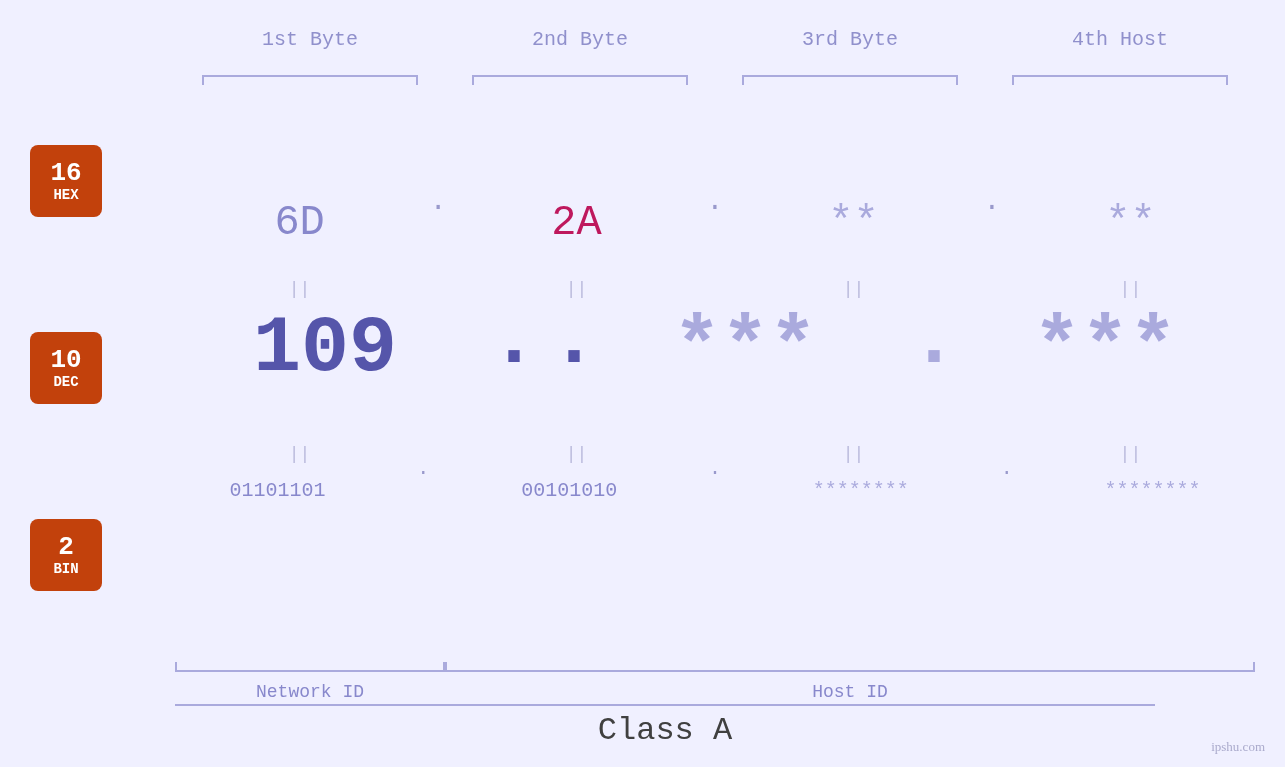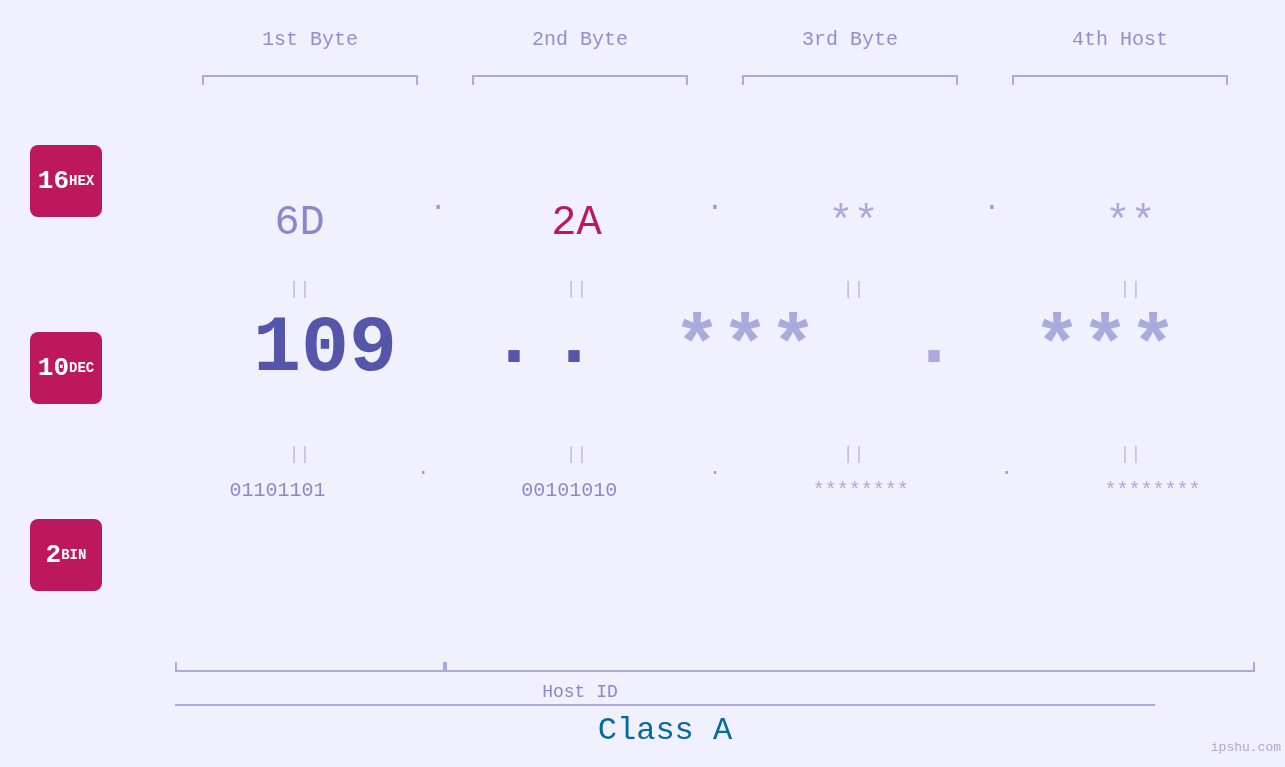--- a/index.html
+++ b/index.html
@@ -66,27 +66,27 @@
     .base-labels {
       position: absolute;
       left: 30px;
       top: 145px;
       display: flex;
       flex-direction: column;
       gap: 115px;
     }
 
     .base-badge {
-      background: #be185d;
+      background: #c2410c;
       color: white;
       border-radius: 8px;
       width: 72px;
       height: 72px;
       display: flex;
-      flex-direction: row;
+      flex-direction: column;
       align-items: center;
       justify-content: center;
     }
 
     .base-badge .base-num {
       font-size: 26px;
       font-weight: bold;
       line-height: 1.1;
     }
 
@@ -191,34 +191,34 @@
       right: 130px;
     }
 
     .class-line {
       border-top: 2px solid #aaaadd;
       width: 100%;
     }
 
     .class-label {
       text-align: center;
-      color: #0369a1;
+      color: #404040;
       font-size: 32px;
       font-family: 'Courier New', Courier, monospace;
       padding-top: 6px;
     }
 
     
     .watermark {
       position: absolute;
       bottom: 12px;
-      right: 4px;
+      right: 20px;
       color: #aaaacc;
       font-size: 13px;
-      font-family: Liberation Mono, monospace;
+      font-family: Liberation Serif, serif;
     }
 
     
     .hex-row { top: 45px; }
     .dec-row { top: 155px; }
     .bin-row { top: 325px; gap: 32px; }
 
     
     .row-wrapper {
       position: absolute;
@@ -368,20 +368,21 @@
     </div>
 
   </div>
 
   <div class="bottom-brackets">
     <div class="network-bracket"></div>
     <div class="host-bracket"></div>
   </div>
 
   <div class="id-labels">
+    <div class="network-id-label">Network ID</div>
     <div class="host-id-label">Host ID</div>
   </div>
 
   <div class="class-container">
     <div class="class-line"></div>
     <div class="class-label">Class A</div>
   </div>
 
   <div class="watermark">ipshu.com</div>
 

